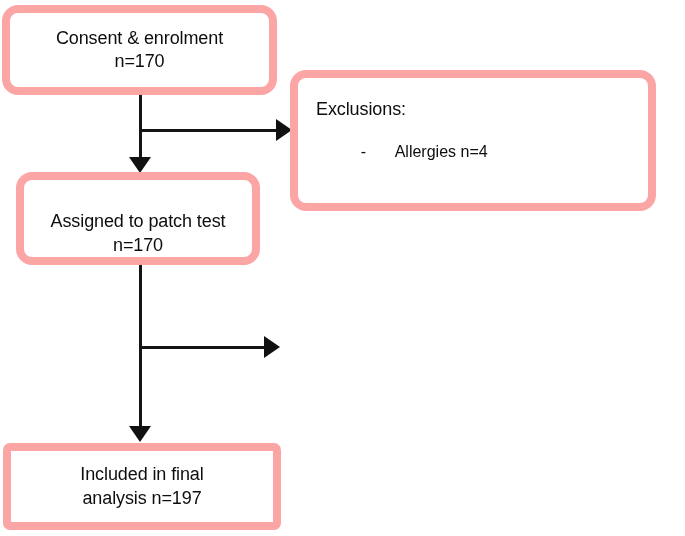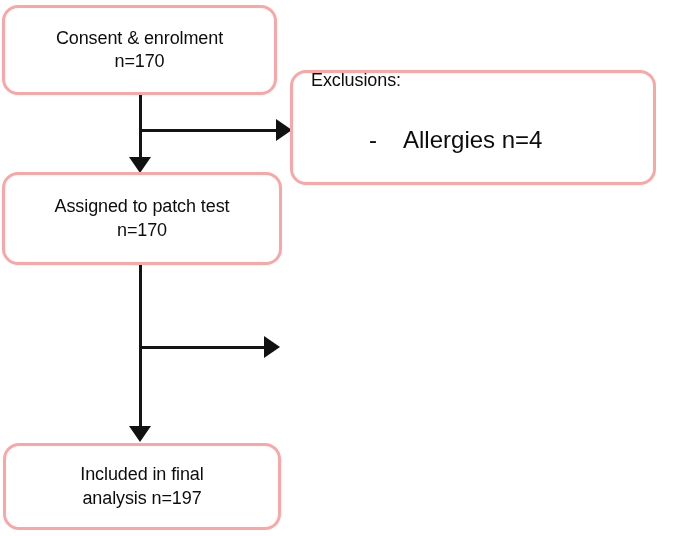--- a/index.html
+++ b/index.html
@@ -15,21 +15,21 @@
     position: relative;
     width: 685px;
     height: 536px;
     background: #ffffff;
     overflow: hidden;
   }
   .node {
     position: absolute;
     box-sizing: border-box;
     background: #ffffff;
-    border: 3px solid #fca5a5;
+    border: 8px solid #fca5a5;
     border-radius: 16px;
     display: flex;
     flex-direction: column;
     align-items: center;
     justify-content: center;
     z-index: 3;
   }
   .node .line {
     display: block;
     white-space: pre;
@@ -46,21 +46,21 @@
     justify-content: center;
     padding-left: 18px;
   }
   .node.listbox .line {
     text-align: left;
   }
   .node.listbox .bullet {
     display: block;
     white-space: pre;
     line-height: 1.30;
-    font-size: 24px;
+    font-size: 16px;
     padding-left: 18px;
   }
   .node.listbox .bullet .dash {
     display: inline-block;
     width: 34px;
   }
 
   
   .vline {
     position: absolute;
@@ -96,34 +96,34 @@
 </head>
 <body>
 
 <div id="canvas">
 
   <div class="node centered" style="left:2px; top:5px; width:275px; height:90px;">
     <span class="line">Consent &amp; enrolment</span>
     <span class="line">n=170</span>
   </div>
 
-  <div class="node listbox" style="left:290px; top:70px; width:366px; height:115px;">
+  <div class="node listbox" style="left:290px; top:70px; width:366px; height:141px;">
     <span class="line">Exclusions:</span>
     <span class="bullet">
       <span class="dash">-</span><span>Allergies n=4</span>
     </span>
   </div>
 
-  <div class="node centered" style="left:2px; top:172px; width:280px; height:93px;">
+  <div class="node centered" style="left:16px; top:172px; width:244px; height:93px;justify-content:flex-end;">
     <span class="line">Assigned to patch test</span>
     <span class="line">n=170</span>
   </div>
 
 
-  <div class="node centered" style="left:3px; top:443px; width:278px; height:87px;">
+  <div class="node centered" style="left:3px; top:443px; width:278px; height:87px;border-radius:7px;">
     <span class="line">Included in final</span>
     <span class="line">analysis n=197</span>
   </div>
 
   <div class="vline" style="left:139px; top:95px; height:66px;"></div>
   <div class="arrow-down" style="left:129px; top:157px;"></div>
 
   <div class="hline" style="left:140px; top:129px; width:142px;"></div>
   <div class="arrow-right" style="left:276px; top:119px;"></div>
 

